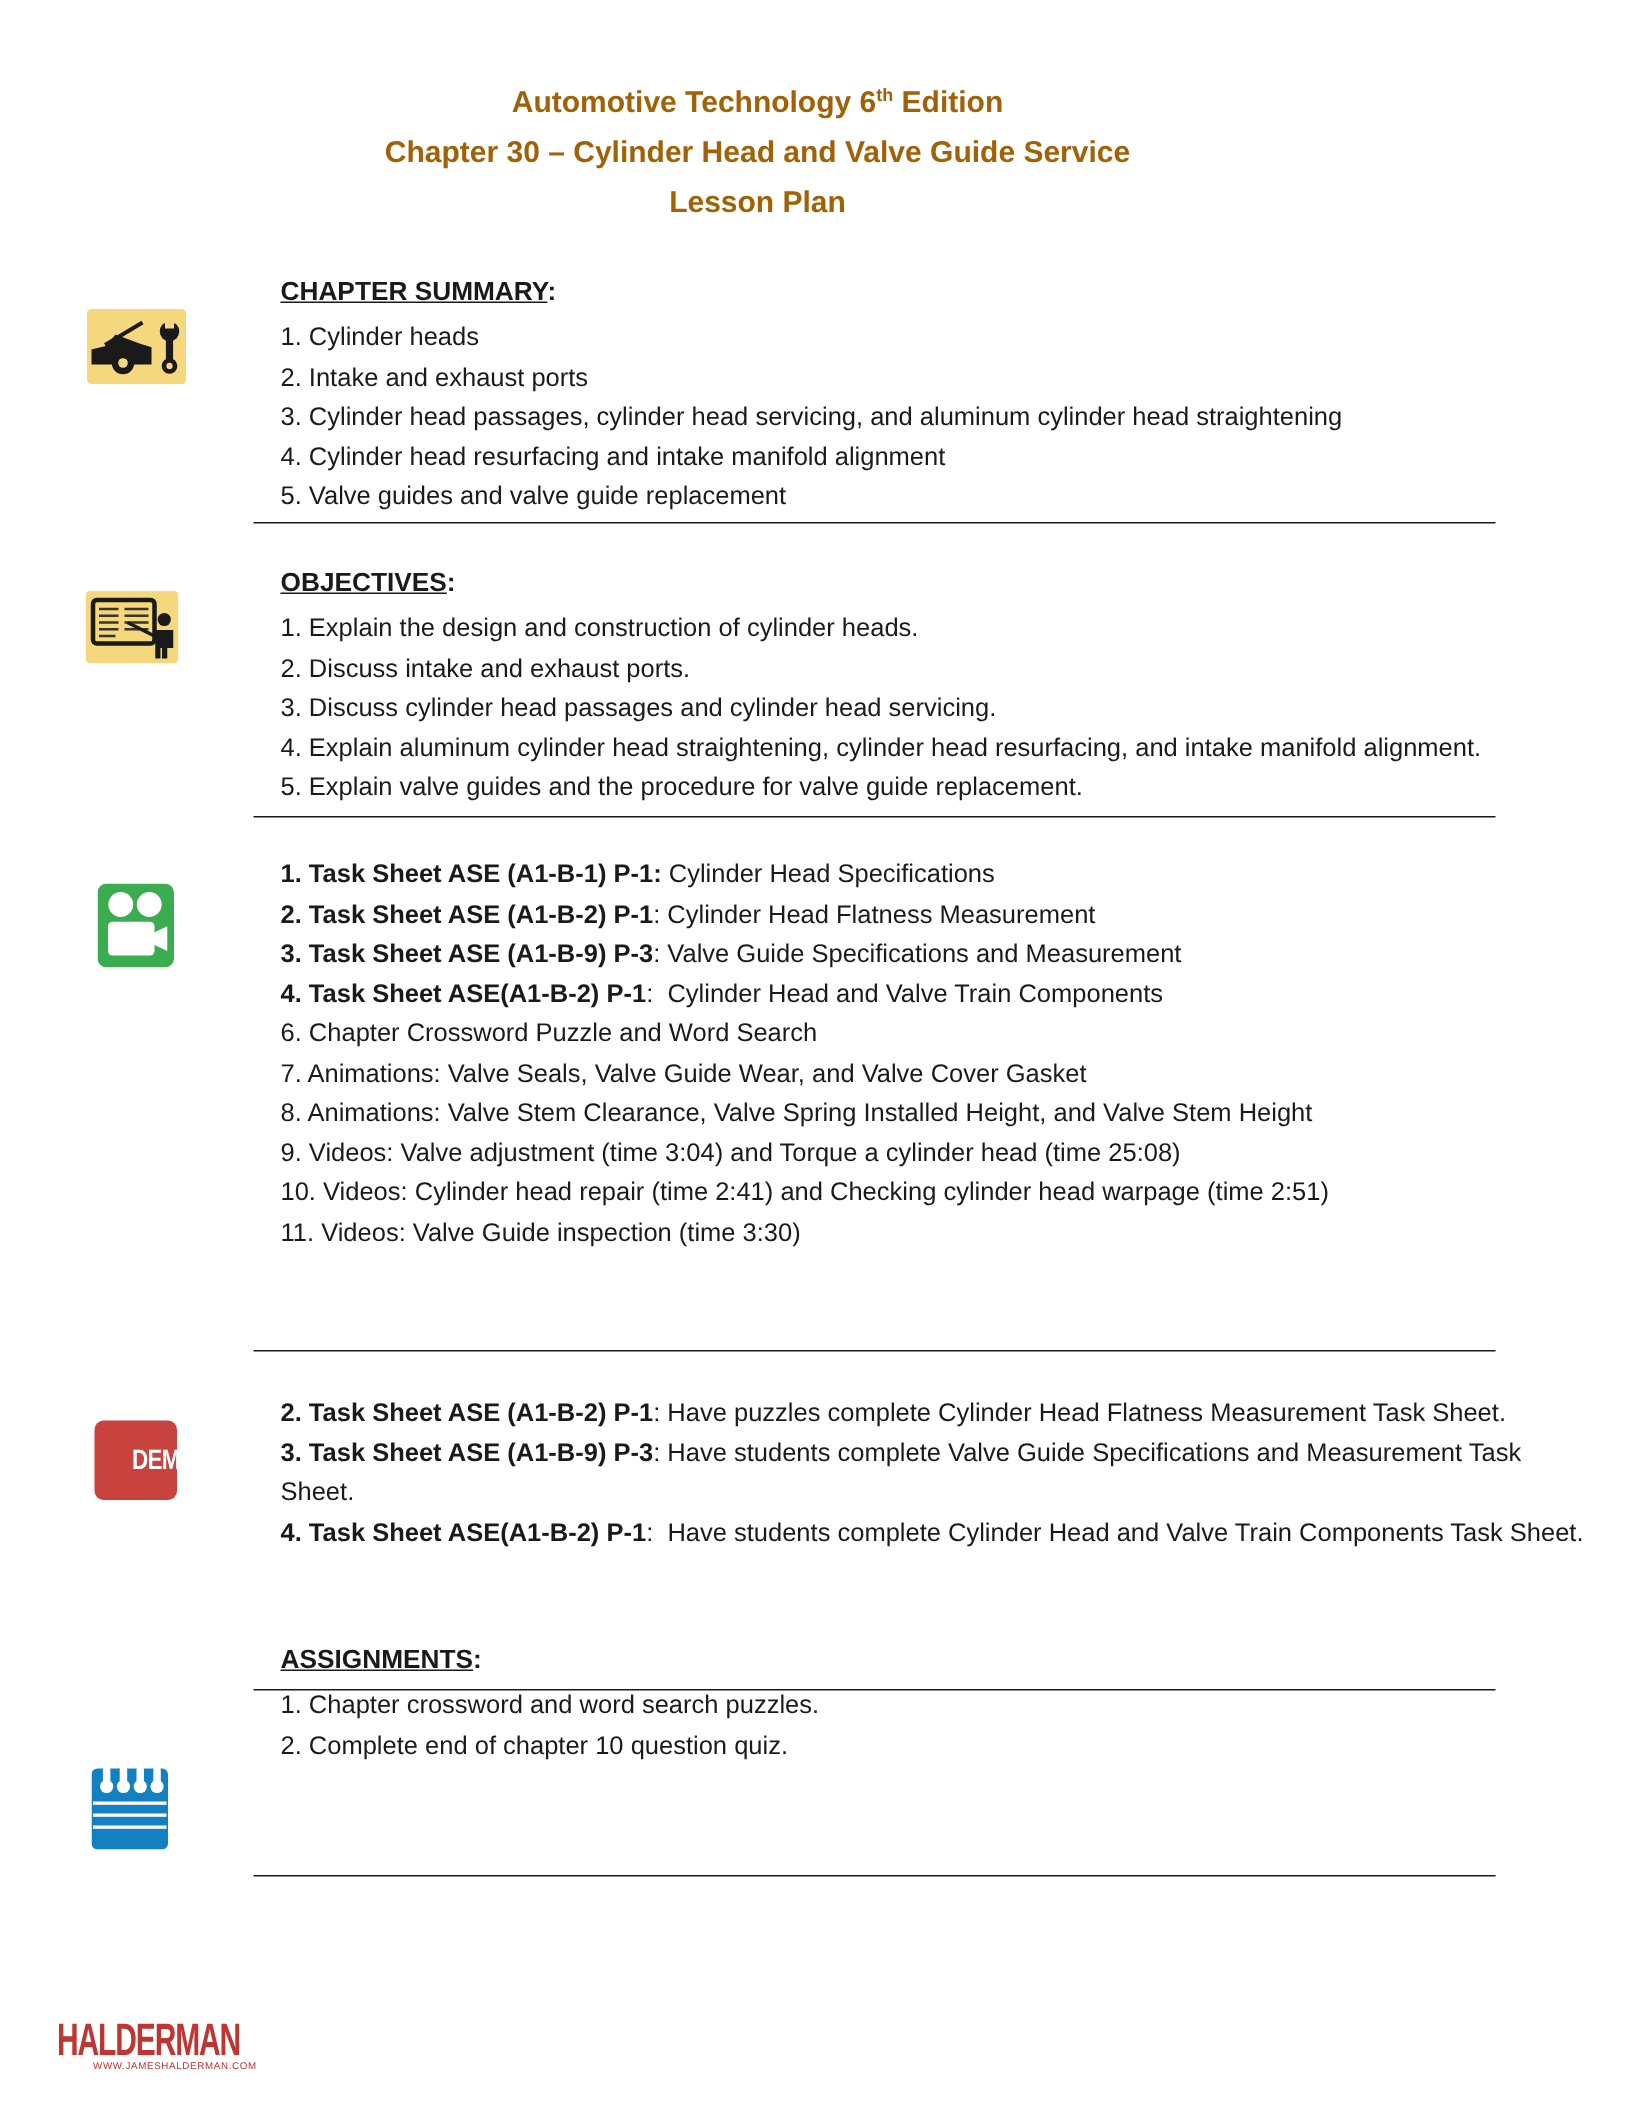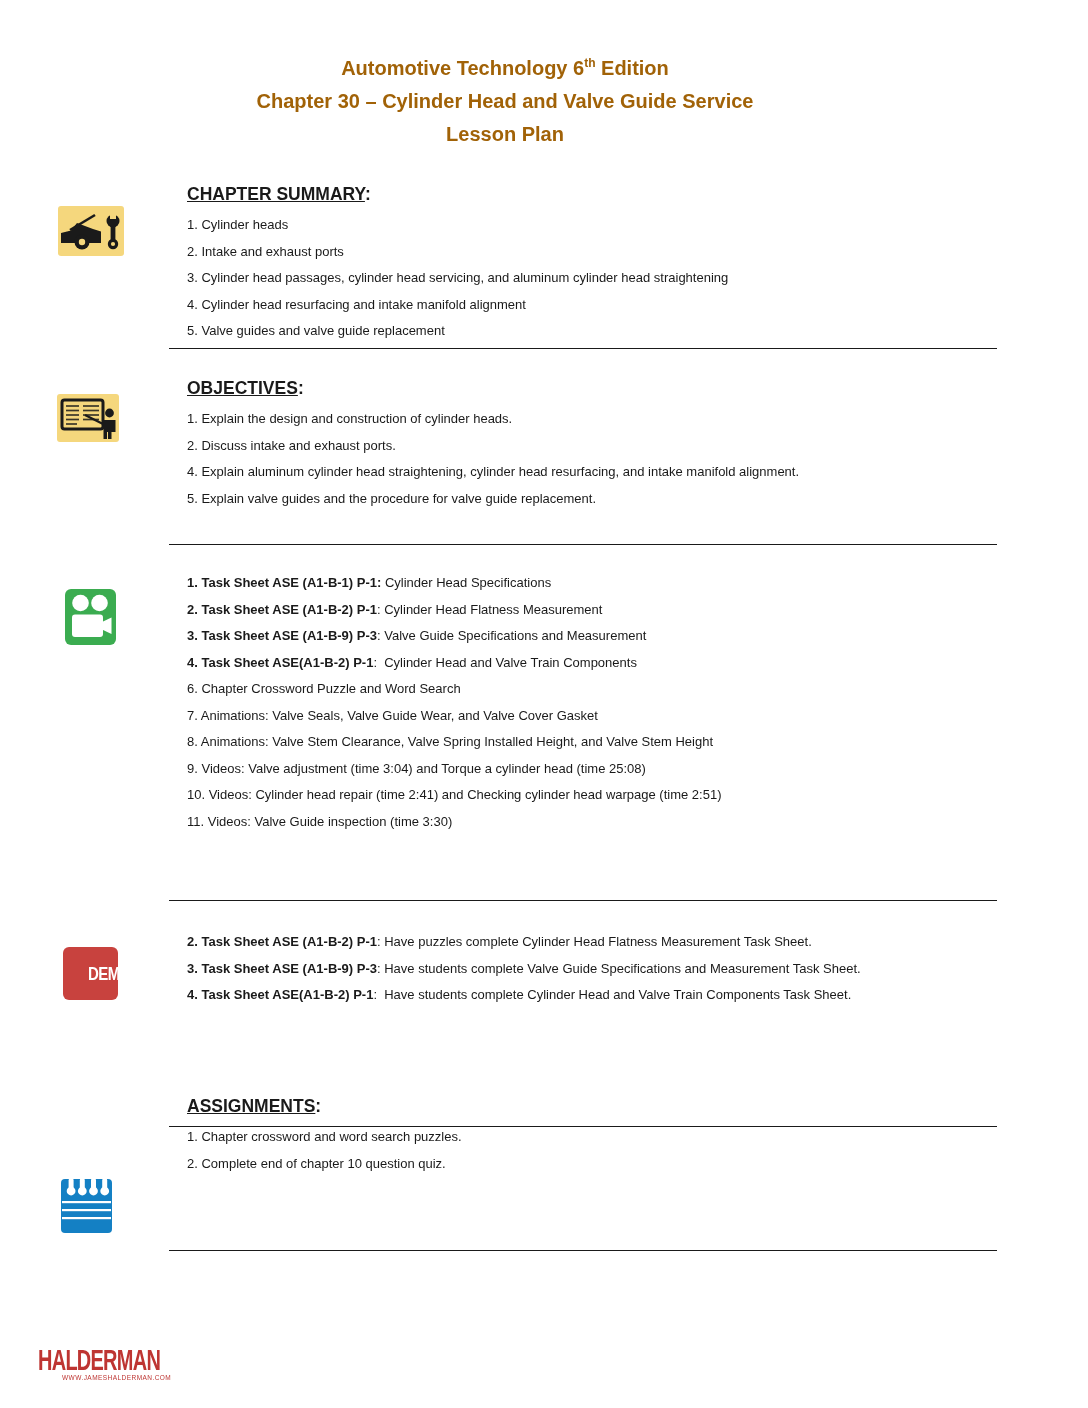--- a/index.html
+++ b/index.html
@@ -12,21 +12,21 @@
     position:absolute; top:47px; left:0; width:1010px;
     text-align:center; font-weight:700; font-size:20px; line-height:33px;
     color:#a16207;
   }
   .title-block sup { font-size:12px; }
   .sec { position:absolute; left:170px; width:872px;margin-left:17px; }
   .sec-h { font-size:17.5px; line-height:22px; margin:0 0 7px 0; font-weight:400; }
   .hu { font-weight:700; text-decoration:underline; }
   .hc { font-weight:700; }
   .hn { font-weight:400; white-space:pre-wrap; }
-  .items { font-size:13px; line-height:26.5px; }
+  .items { font-size:17px; line-height:26.5px; }
   .item-line span { white-space:pre-wrap; }
   .item-line .b { font-weight:700; }
   .rule { position:absolute; left:169px; width:828px; border-top:1.4px solid #1a1a1a; height:0; }
   .icon { position:absolute; }
   .icon1 { left:58px;  top:206px; }
   .icon2 { left:57px;  top:394px; }
   .icon3 { left:65px;  top:589px; }
   .icon4 { left:63px;  top:947px; width:55px; height:53px; background:#C8423E; border-radius:6px;
            display:flex; align-items:center; justify-content:center;padding-left:38px; }
   .demo-label { color:#ffffff; font-weight:700; font-size:15px; letter-spacing:-0.5px;
@@ -129,20 +129,21 @@
       <div class="item-line"><span>5. Valve guides and valve guide replacement</span></div>
     </div>
 </section>
 <div class="rule" style="top:348px"></div>
 
 <section class="sec" style="top:377px">
   <h2 class="sec-h"><span class="hu">OBJECTIVES</span><span class="hc">:</span><span class="hn"></span></h2>
   <div class="items">
       <div class="item-line"><span>1. Explain the design and construction of cylinder heads.</span></div>
       <div class="item-line"><span>2. Discuss intake and exhaust ports.</span></div>
+      <div class="item-line"><span>3. Discuss cylinder head passages and cylinder head servicing.</span></div>
       <div class="item-line"><span>4. Explain aluminum cylinder head straightening, cylinder head resurfacing, and intake manifold alignment.</span></div>
       <div class="item-line"><span>5. Explain valve guides and the procedure for valve guide replacement.</span></div>
     </div>
 </section>
 <div class="rule" style="top:544px"></div>
 
 <section class="sec" style="top:570px">
   <div class="items">
       <div class="item-line"><span class="b">1. Task Sheet ASE (A1-B-1) P-1:</span><span> Cylinder Head Specifications</span></div>
       <div class="item-line"><span class="b">2. Task Sheet ASE (A1-B-2) P-1</span><span>: Cylinder Head Flatness Measurement</span></div>

